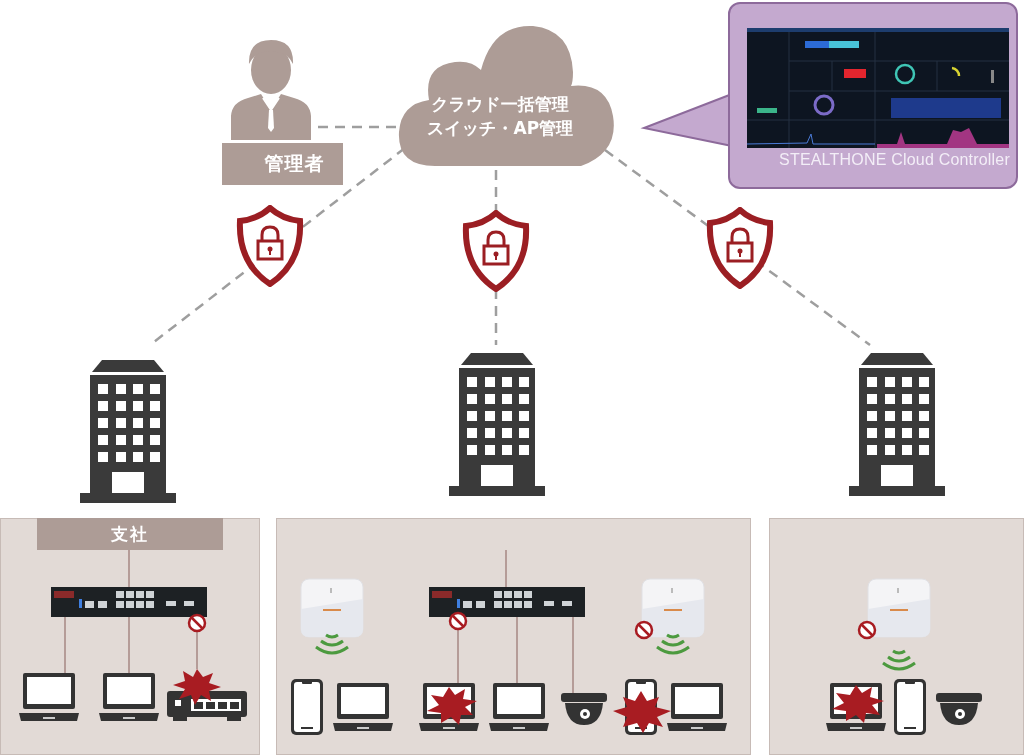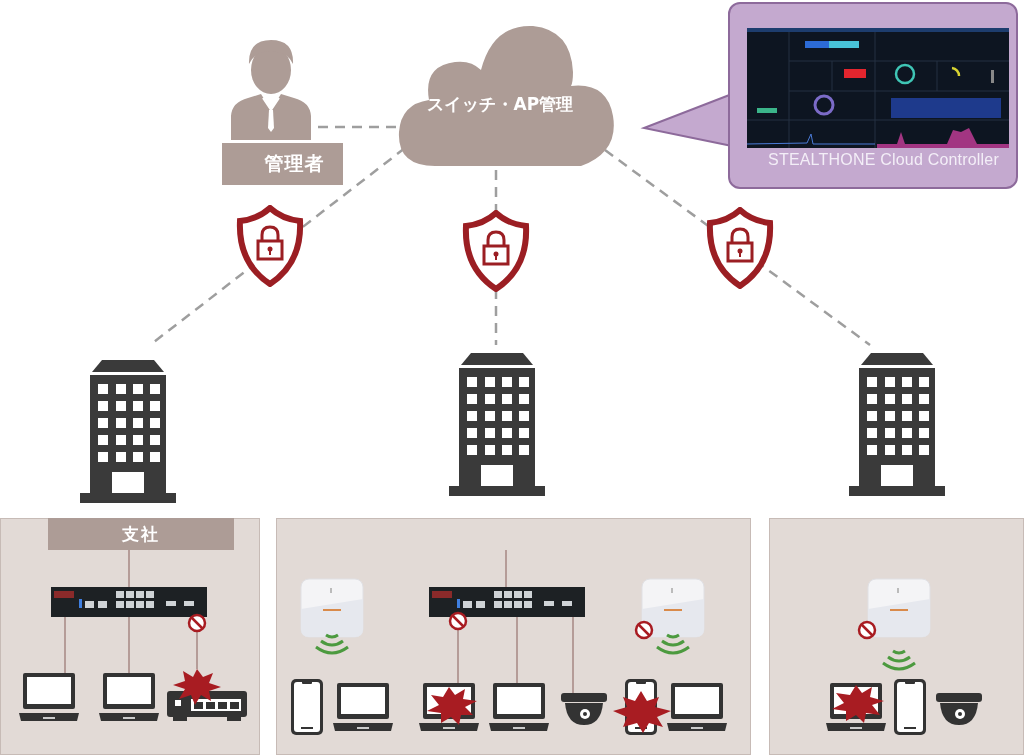--- a/index.html
+++ b/index.html
@@ -3,21 +3,21 @@
 <meta charset="utf-8">
 <style>
   html,body{margin:0;padding:0;background:#ffffff;}
   body{width:1024px;height:755px;position:relative;overflow:hidden;font-family:"DejaVu Sans",sans-serif;}
   svg.lines{position:absolute;left:0;top:0;width:1024px;height:755px;}
   .cloud-text{position:absolute;left:405px;top:92px;width:190px;text-align:center;color:#fff;font-size:17px;line-height:24px;font-weight:bold;}
   .admin-label{position:absolute;left:222px;top:143px;width:97px;height:42px;background:#ad9c96;color:#fff;font-size:19px;font-weight:bold;display:flex;align-items:center;justify-content:center;letter-spacing:1px;padding-left:24px;}
   .callout{position:absolute;left:728px;top:2px;width:290px;height:187px;background:#c4a9cf;border:2px solid #8d6a9b;border-radius:12px;box-sizing:border-box;}
   .callout-tail{position:absolute;left:640px;top:90px;}
   .dash{position:absolute;left:17px;top:24px;width:262px;height:120px;background:#0d1521;overflow:hidden;}
-  .callout-caption{position:absolute;left:0;right:17px;bottom:18px;text-align:right;color:#f3eef7;font-family:"Liberation Sans",sans-serif;font-size:16px;letter-spacing:0.2px;}
+  .callout-caption{position:absolute;left:0;right:6px;bottom:18px;text-align:right;color:#f3eef7;font-family:"Liberation Sans",sans-serif;font-size:16px;letter-spacing:0.2px;}
   .site{position:absolute;background:#e2dad6;border:1px solid #c7bbb6;box-sizing:border-box;}
   .site-label{position:absolute;top:-1px;height:32px;background:#ad9c96;color:#fff;font-size:17px;font-weight:bold;display:flex;align-items:center;justify-content:center;letter-spacing:2px;}
   .icon{position:absolute;}
 </style>
 </head>
 <body>
 
 <svg class="lines" viewBox="0 0 1024 755">
   <g stroke="#9e9e9e" stroke-width="2.5" stroke-dasharray="10 7" fill="none">
     <line x1="318" y1="127" x2="400" y2="127"></line>
@@ -47,20 +47,21 @@
   <path d="M37 62 L45 74 L53 62" stroke="#fff" stroke-width="2" fill="none"></path>
   <path d="M43 74 L47 74 L48 92 L45 96 L42 92Z" fill="#fff"></path>
   <ellipse cx="45" cy="37" rx="15" ry="18" fill="#fff" opacity="0.0"></ellipse>
 </svg>
 <div class="admin-label">管理者</div>
 
 <svg class="icon" style="left:395px;top:20px" width="225" height="146" viewBox="0 0 225 146">
   <path fill="#ad9c96" d="M40 146 Q2 146 4 112 Q6 84 34 80 Q28 46 60 42 Q76 40 86 50 Q98 4 138 6 Q176 10 178 52 Q178 62 176 66 Q212 62 218 96 Q224 132 186 146Z"></path>
 </svg>
 <div class="cloud-text">
+  <div>クラウド一括管理</div>
   <div>スイッチ・AP管理</div>
 </div>
 
 <svg class="callout-tail" width="96" height="60" viewBox="0 0 96 60">
   <path d="M92 4 L4 38 L92 56Z" fill="#c4a9cf" stroke="#8d6a9b" stroke-width="2"></path>
 </svg>
 <div class="callout">
   <div class="dash">
     <svg width="262" height="120" viewBox="0 0 262 120">
       <rect x="0" y="0" width="262" height="4" fill="#1d3d6e"></rect>
@@ -190,21 +191,21 @@
       <rect x="70" y="79" width="10" height="10"></rect>
     <rect x="18" y="96" width="10" height="10"></rect>
       <rect x="36" y="96" width="10" height="10"></rect>
       <rect x="53" y="96" width="10" height="10"></rect>
       <rect x="70" y="96" width="10" height="10"></rect>
     <rect x="32" y="116" width="32" height="21"></rect>
   </g>
 </svg>
 
 <div class="site" style="left:0;top:518px;width:260px;height:237px;">
-  <div class="site-label" style="left:47px;width:186px;font-family:Liberation Mono, monospace;">支社</div>
+  <div class="site-label" style="left:36px;width:186px;font-family:Liberation Mono, monospace;">支社</div>
   <svg class="icon" style="left:0;top:0" width="260" height="237" viewBox="0 0 260 237">
     <g stroke="#b59c98" stroke-width="2">
         <line x1="128" y1="31" x2="128" y2="68"></line>
         <line x1="64" y1="98" x2="64" y2="158"></line>
         <line x1="128" y1="98" x2="128" y2="158"></line>
         <line x1="196" y1="98" x2="196" y2="150"></line>
       </g>
 
     <g>
       <rect x="50" y="68" width="156" height="30" fill="#1d2124"></rect>

